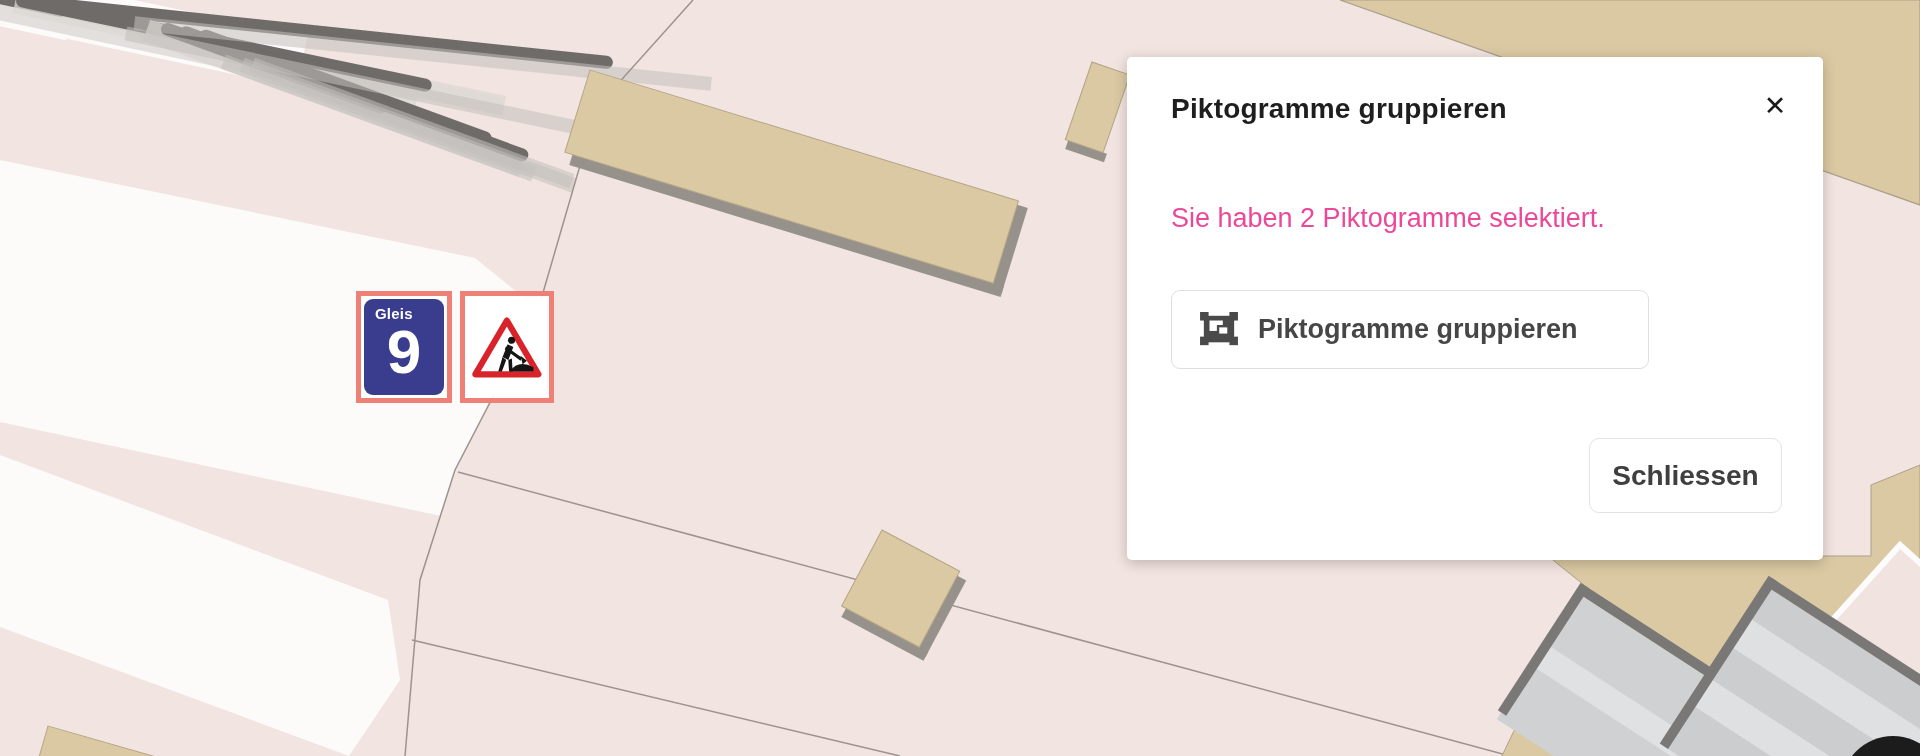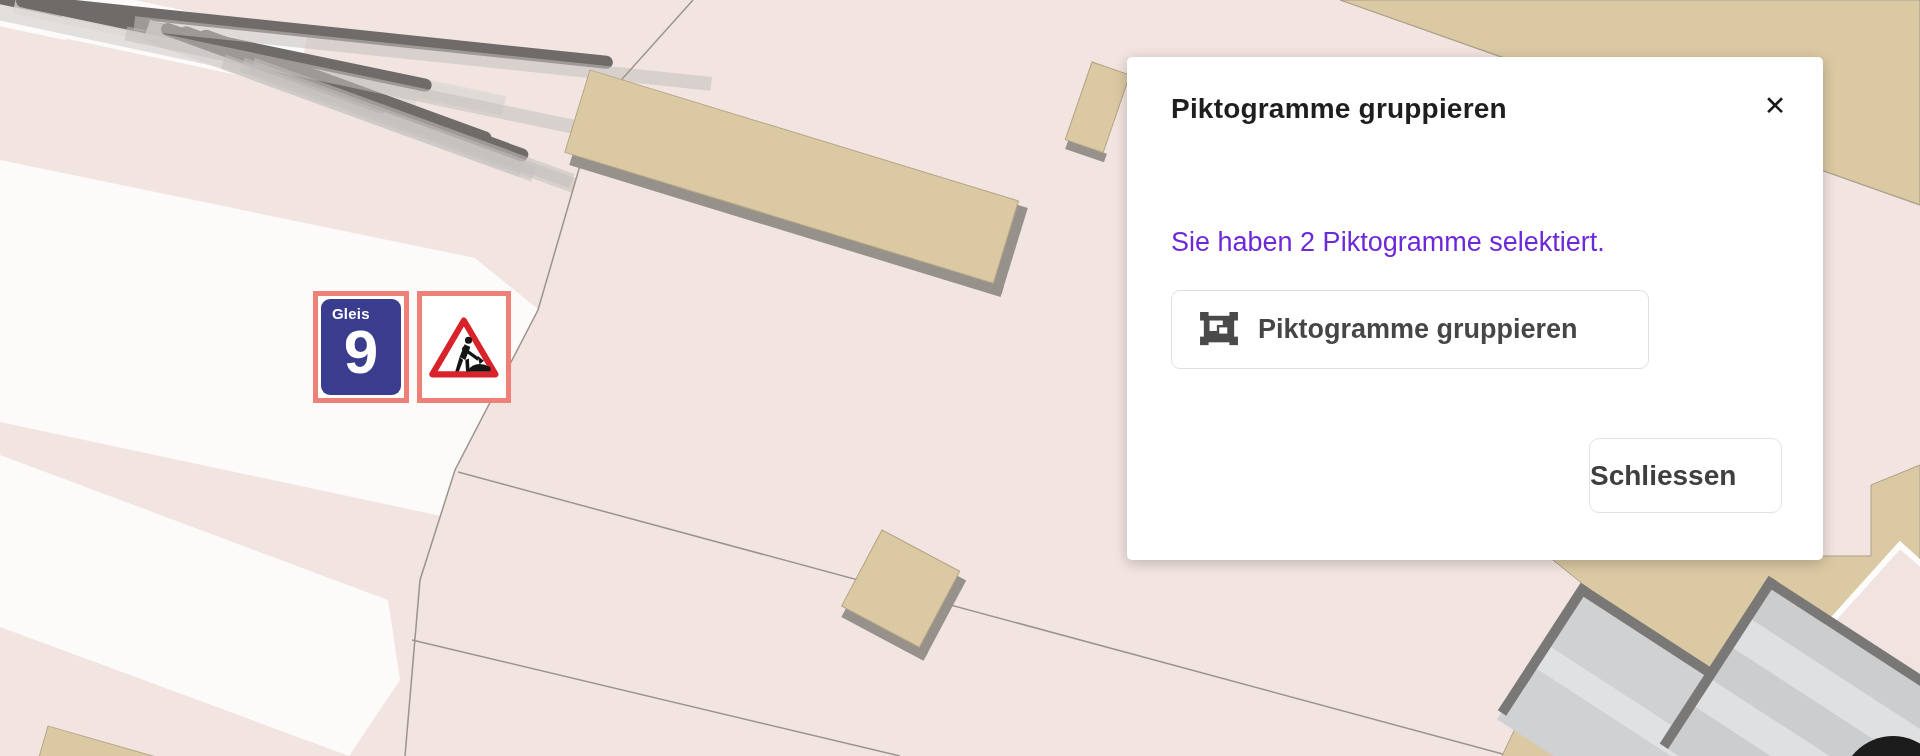--- a/index.html
+++ b/index.html
@@ -10,20 +10,21 @@
   }
   
   #map-svg{position:absolute;left:0;top:0;width:1920px;height:756px;display:block;}
 
   
   .picto{
     position:absolute;box-sizing:border-box;
     border:5px solid rgba(233,92,82,.78);
     background:rgba(255,255,255,.92);
     padding:3px;
+    margin-left:43px;
   }
   #picto-gleis{left:313px;top:291px;width:96px;height:112px;}
   #picto-const{left:417px;top:291px;width:94px;height:112px;}
   .gleis-inner{
     width:100%;height:100%;background:#3a3d8e;border-radius:9px;
     position:relative;color:#fff;
   }
   .gleis-word{
     position:absolute;left:11px;top:6px;
     font-size:15px;font-weight:bold;letter-spacing:.2px;
@@ -46,34 +47,34 @@
     font-size:28px;font-weight:bold;color:#1e1e1e;letter-spacing:.2px;
   }
   #dialog-close{
     position:absolute;right:26px;top:26px;width:44px;height:44px;
     display:flex;align-items:center;justify-content:center;
     font-size:27px;color:#1a1a1a;cursor:pointer;background:none;border:none;
     font-family:"DejaVu Sans",sans-serif;line-height:1;
   }
   #dialog-message{
     position:absolute;left:44px;top:146px;
-    font-size:27px;color:#6d28d9;margin-top:24px;
+    font-size:27px;color:#ec4899;
   }
   #btn-group{
     position:absolute;left:44px;top:233px;width:478px;height:79px;
     box-sizing:border-box;border:1.5px solid #dfdfdf;border-radius:9px;
     background:#fff;display:flex;align-items:center;gap:20px;
     padding:0 0 0 28px;cursor:pointer;
   }
   #btn-group svg{width:38px;height:36px;flex:0 0 auto;}
   #btn-group .lbl{font-size:27px;font-weight:bold;color:#464646;}
   #btn-close{
     position:absolute;right:41px;top:381px;width:193px;height:75px;
     box-sizing:border-box;border:1.5px solid #e2e2e2;border-radius:10px;
-    background:#fff;display:flex;align-items:center;
+    background:#fff;display:flex;align-items:center;justify-content:center;
     font-size:28px;font-weight:bold;color:#3f3f3f;cursor:pointer;
   }
 </style>
 </head>
 <body>
 
 <svg id="map-svg" viewBox="0 0 1920 756" xmlns="http://www.w3.org/2000/svg">
   <rect x="0" y="0" width="1920" height="756" fill="#f2e4e0"></rect>
 
   <g transform="rotate(12 0 14)">

